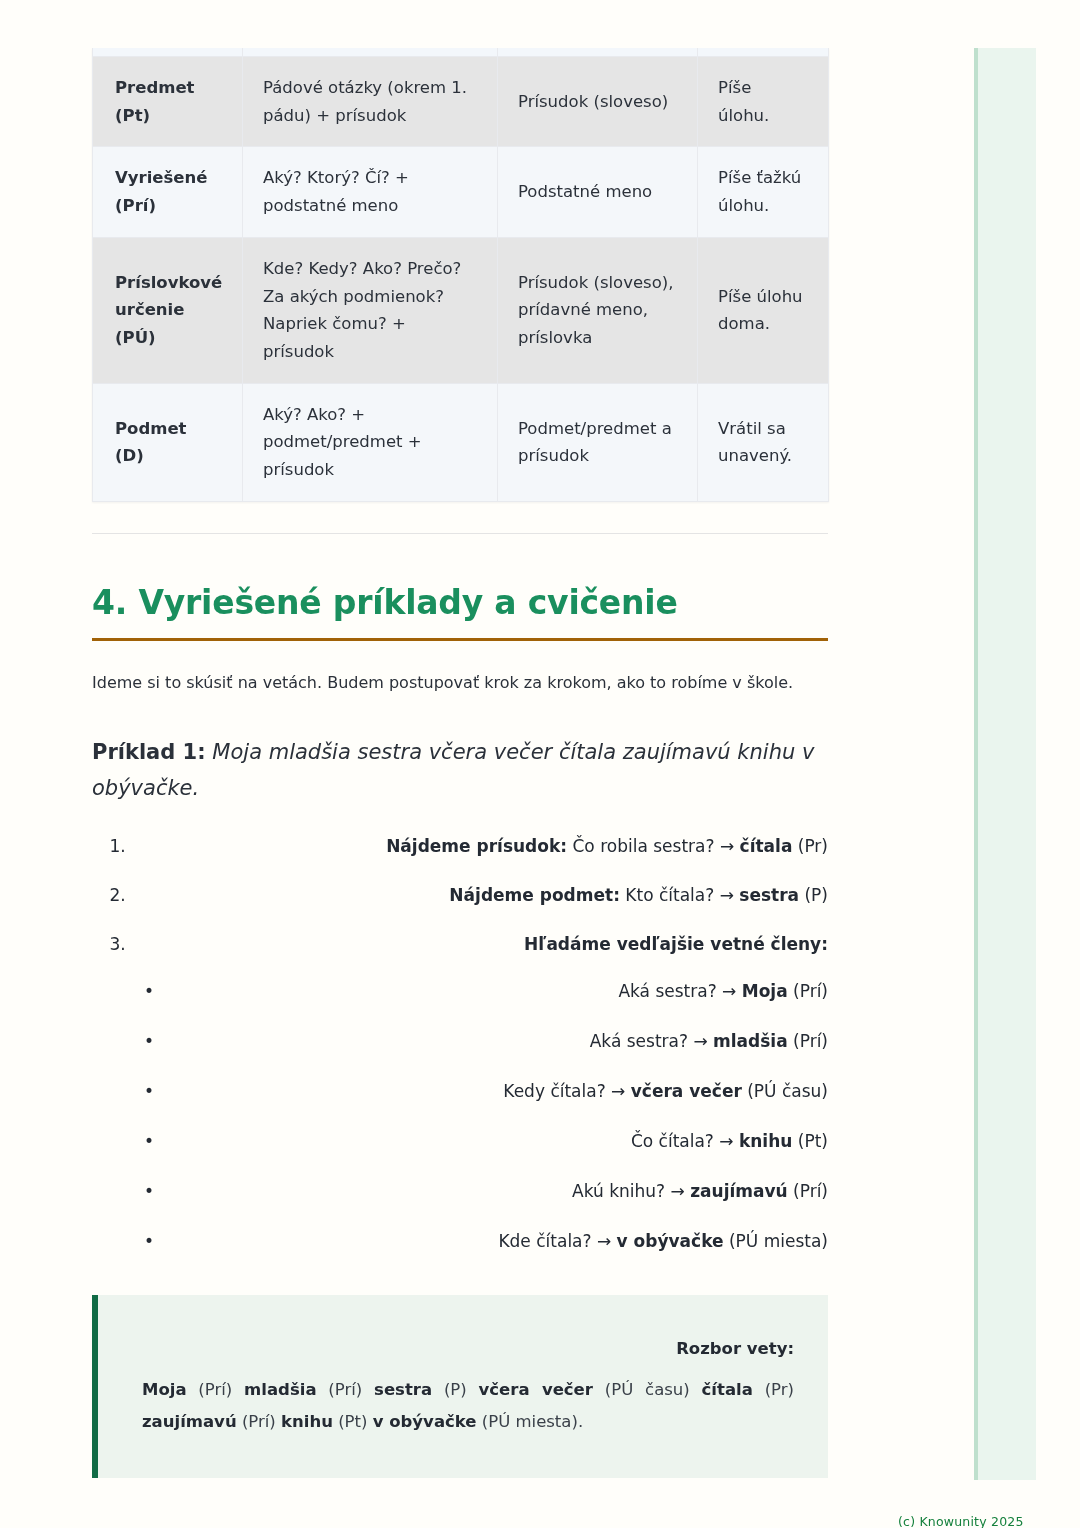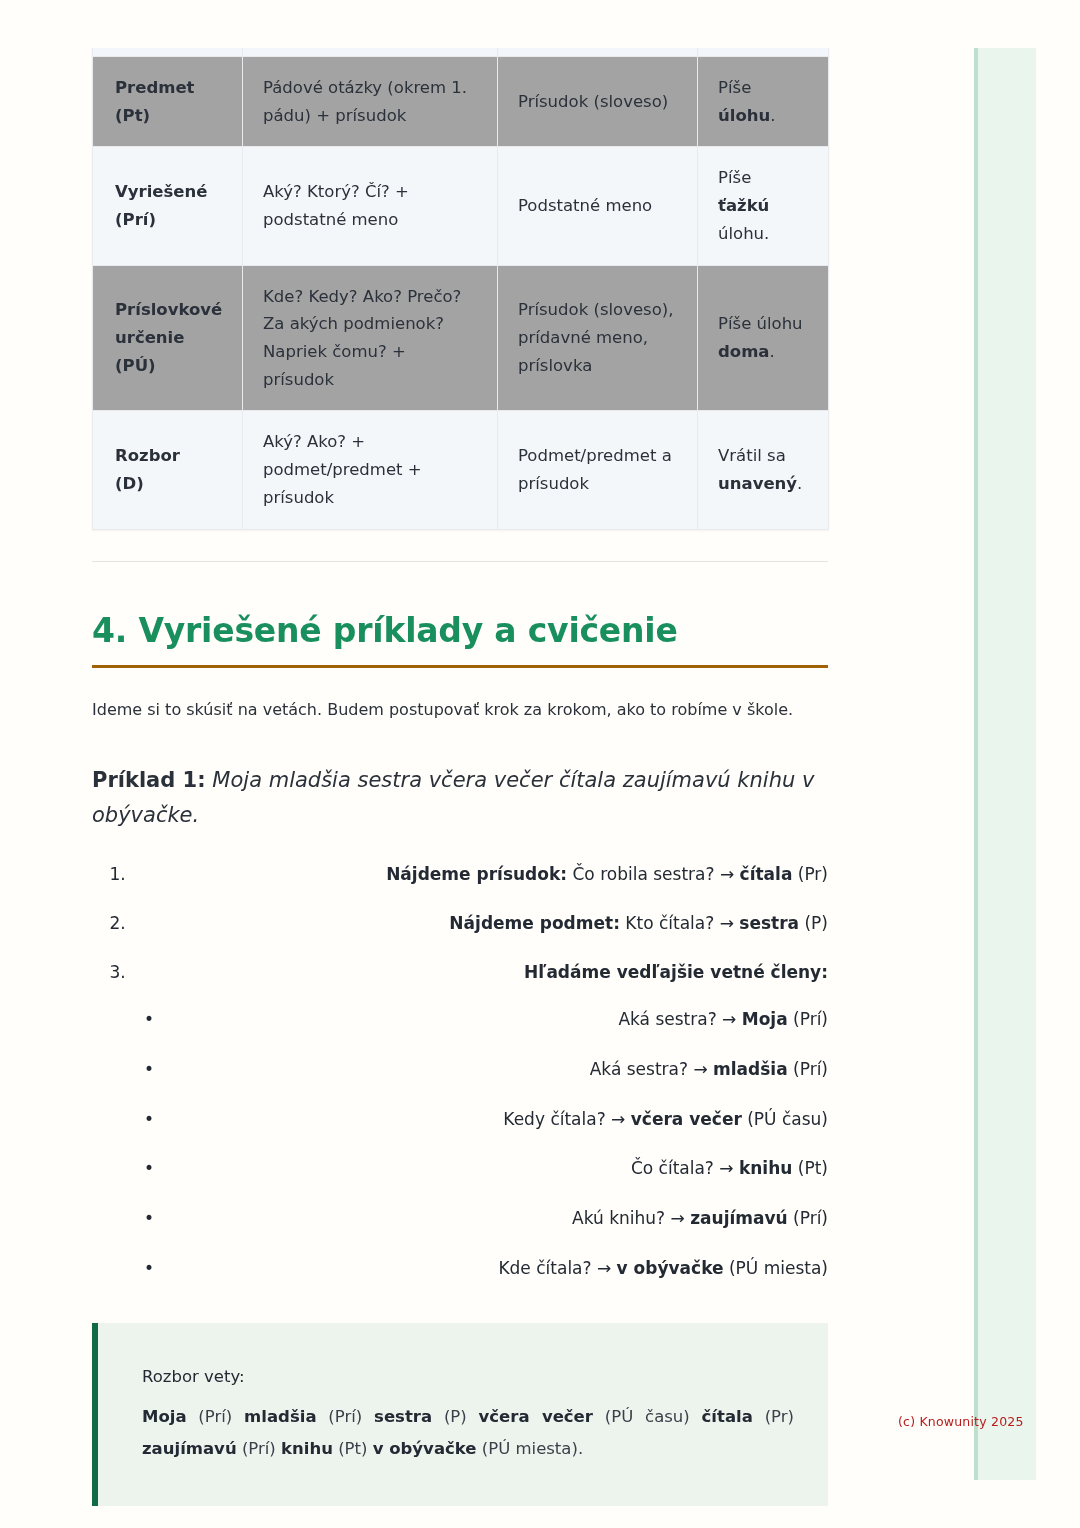--- a/index.html
+++ b/index.html
@@ -36,21 +36,21 @@
   }
 
   
   #grammar-table-wrap {
     padding-top: 48px;
   }
   table.grammar-table {
     width: 736px;
     border-collapse: collapse;
     table-layout: fixed;
-    background: #a3a3a3;
+    background: #e5e5e5;
     box-shadow: 0 1px 2px rgba(0,0,0,.05);
   }
   table.grammar-table col.c0 { width: 150px; }
   table.grammar-table col.c1 { width: 255px; }
   table.grammar-table col.c2 { width: 200px; }
   table.grammar-table col.c3 { width: 131px; }
 
   table.grammar-table td {
     border: 1px solid #e8eaee;
     padding: 17px 22px 17px 20px;
@@ -61,21 +61,21 @@
   }
   table.grammar-table tr.clipped-top td {
     padding-top: 0;
     padding-bottom: 0;
     height: 8px;
     border-top: none;
     background: #f3f7fb;
   }
   table.grammar-table tr.alt td { background: #f4f7fa; }
   table.grammar-table td.name { font-weight: bold; padding-left: 22px; }
-  table.grammar-table td b { font-weight: bold; margin-top: 11px; }
+  table.grammar-table td b { font-weight: normal; margin-top: 11px; }
 
   
   .rule {
     width: 736px;
     height: 1px;
     background: #e4e4e4;
     margin-top: 31px;
   }
 
   
@@ -151,35 +151,35 @@
   .callout {
     margin-top: 40px;
     width: 736px;
     box-sizing: border-box;
     background: #edf4ee;
     border-left: 6px solid #116b45;
     padding: 38px 34px 40px 44px;
     font-size: 16.5px;
     line-height: 1.95;
   }
-  .callout .title { font-weight: normal; }
+  .callout .title { font-weight: bold; text-align: right; }
   .callout .analysis {
     margin-top: 8px;
     text-align: justify;
   }
   .callout b { font-weight: bold; }
   .callout .tag { color: #3a4049; }
 
   
   #watermark {
     position: absolute;
     left: 898px;
-    top: 1414px;
+    top: 1514px;
     font-size: 12.5px;
-    color: #b91c1c;
+    color: #15803d;
     white-space: nowrap;
     letter-spacing: .2px;
   }
 </style>
 </head>
 <body>
 
 <div id="right-strip"></div>
 
 <div id="page">
@@ -215,21 +215,21 @@
         </tr>
 
         <tr>
           <td class="name"><span>Príslovkové určenie</span><br><span>(PÚ)</span></td>
           <td>Kde? Kedy? Ako? Prečo? Za akých podmienok? Napriek čomu? + prísudok</td>
           <td>Prísudok (sloveso), prídavné meno, príslovka</td>
           <td><span>Píše úlohu </span><b>doma</b><span>.</span></td>
         </tr>
 
         <tr class="alt">
-          <td class="name"><span>Rozbor</span><br><span>(D)</span></td>
+          <td class="name"><span>Podmet</span><br><span>(D)</span></td>
           <td>Aký? Ako? + podmet/predmet + prísudok</td>
           <td>Podmet/predmet a prísudok</td>
           <td><span>Vrátil sa </span><b>unavený</b><span>.</span></td>
         </tr>
       </tbody>
     </table>
   </div>
 
   <div class="rule"></div>
 

